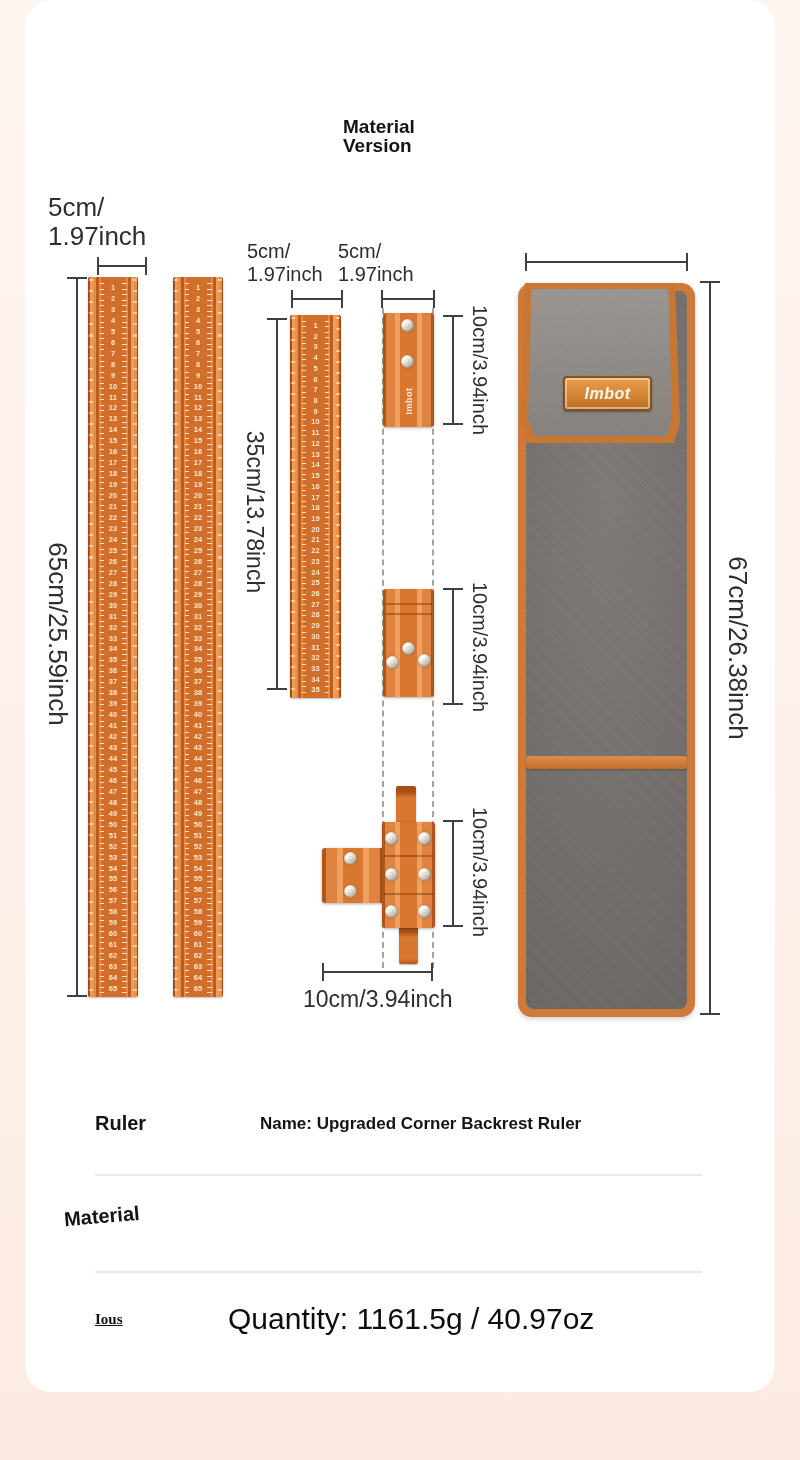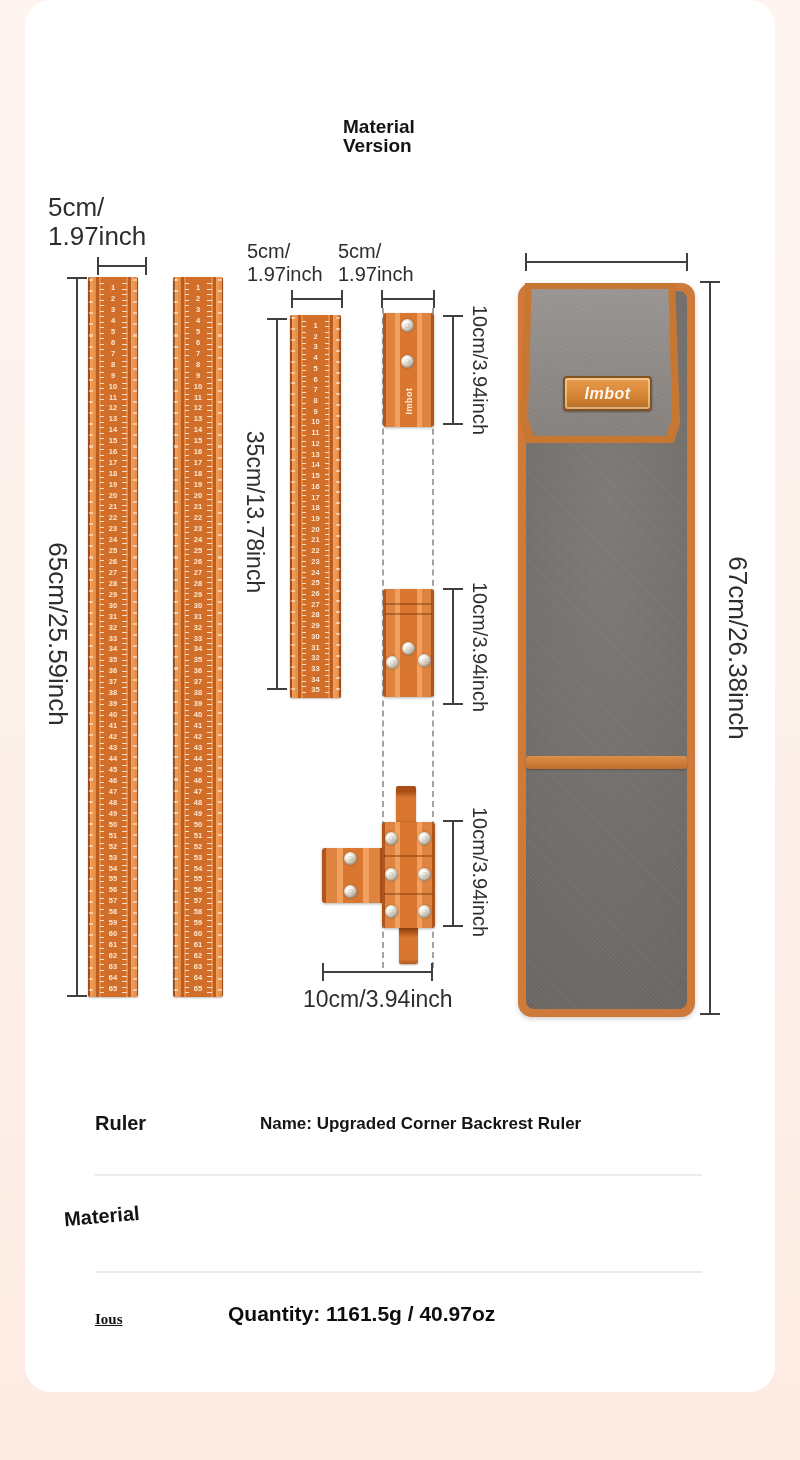--- a/index.html
+++ b/index.html
@@ -70,21 +70,21 @@
       linear-gradient(180deg,rgba(255,255,255,.08),rgba(0,0,0,.08));}
   .badge{display:flex;align-items:center;justify-content:center;border-radius:4px;
     background:linear-gradient(180deg,#e89c4e 0%,#d68536 55%,#b96d26 100%);
     border:2px solid #7e531e;box-shadow:inset 0 0 0 2px rgba(255,235,205,.5),0 1px 2px rgba(0,0,0,.35);
     color:#fdf6ee;font-weight:bold;font-style:italic;font-size:16px;letter-spacing:.5px;}
   .pocket-seam{background:linear-gradient(180deg,#dd8f48 0%,#c06d2c 100%);border-radius:3px;box-shadow:0 1px 2px rgba(0,0,0,.25);}
 
   
   .spec-label{font-weight:bold;font-size:20px;color:#141414;}
   .spec-value{font-weight:bold;font-size:17px;color:#141414;white-space:pre-line;line-height:19px;margin-left:32px;}
-  .spec-value-big{font-weight:bold;font-size:21px;color:#0d0d0d;text-align:right;}
+  .spec-value-big{font-weight:normal;font-size:30px;color:#0d0d0d;text-align:right;}
   .spec-label-small{font-family:"Liberation Serif",serif;font-weight:bold;font-size:15px;color:#141414;}
   .divider{height:2px;background:#eaeaea;}
 </style>
 </head>
 <body>
 
 <div id="canvas">
   <div class="abs" id="card"></div>
 
   <div class="abs title" style="left:343px;top:117px;">

